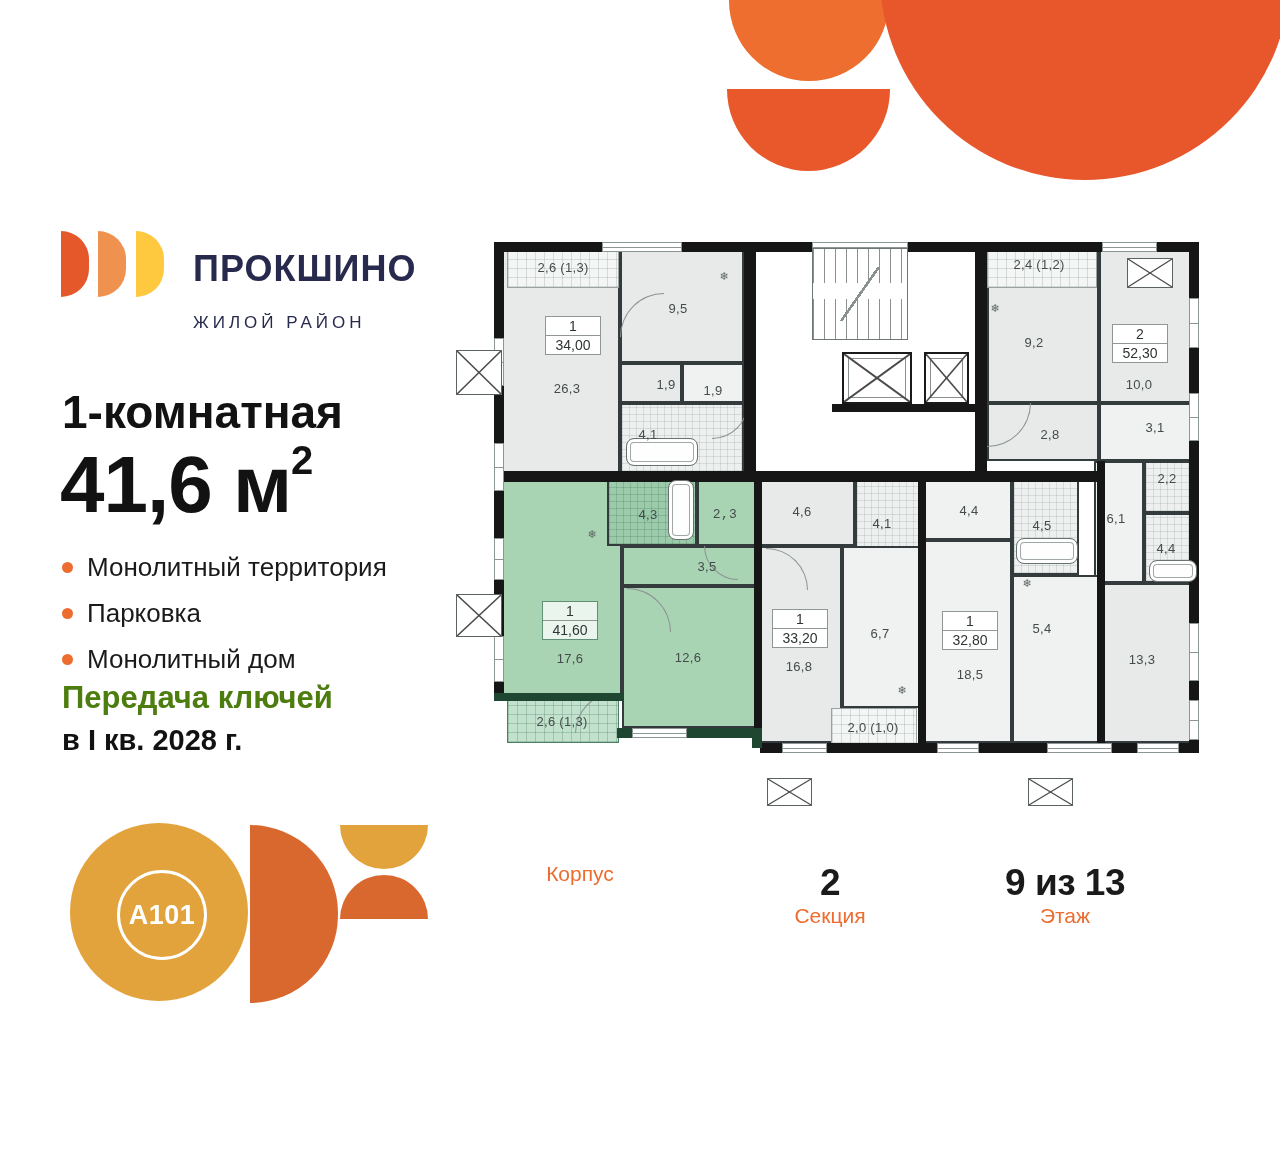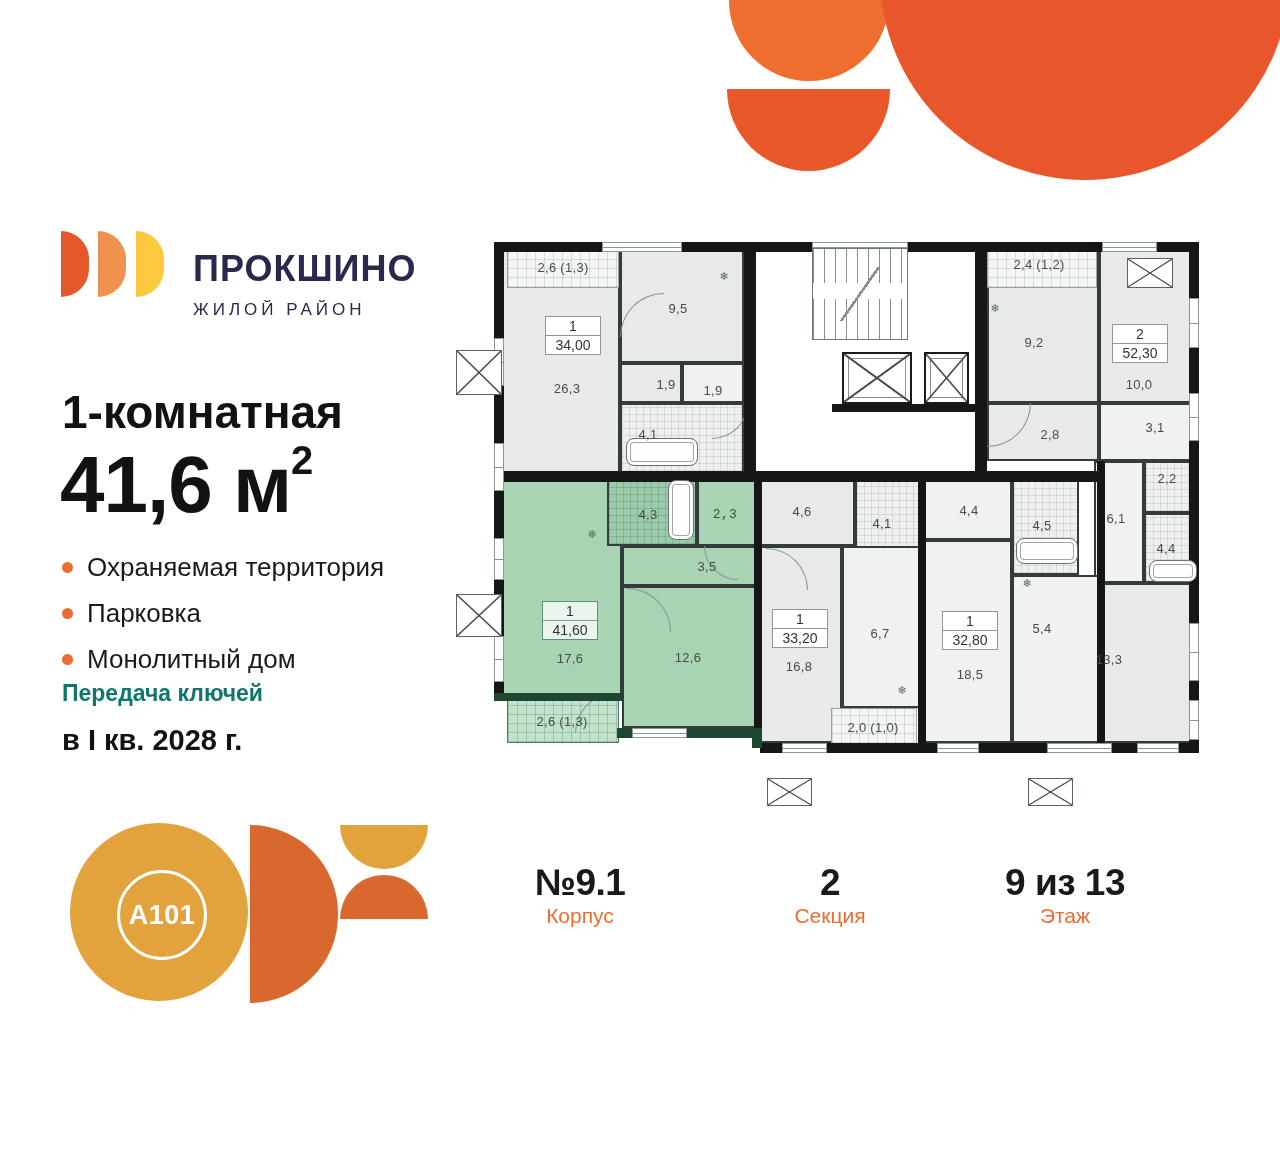--- a/index.html
+++ b/index.html
@@ -9,31 +9,31 @@
   
   .deco{position:absolute;}
   .deco-half-top{left:729px;top:0;width:160px;height:81px;border-radius:0 0 80px 80px;}
   .deco-half-bottom{left:727px;top:89px;width:163px;height:82px;border-radius:0 0 82px 82px;}
   .deco-big-circle{left:880px;top:-230px;width:410px;height:410px;border-radius:50%;}
 
   
   .ls{position:absolute;width:28px;height:66px;border-radius:0 33px 33px 0;top:231px;}
   .logo-text{position:absolute;left:193px;top:248px;}
   .logo-title{font-size:36px;font-weight:800;letter-spacing:1px;color:#272A4D;}
-  .logo-sub{font-size:17px;font-weight:500;letter-spacing:4px;color:#272A4D;margin-top:10px;}
+  .logo-sub{font-size:17px;font-weight:500;letter-spacing:4px;color:#272A4D;margin-top:23px;}
 
   
   .h1{position:absolute;left:62px;top:385px;font-size:46px;font-weight:700;color:#121212;}
   .area{position:absolute;left:60px;top:438px;font-size:80px;font-weight:700;color:#121212;letter-spacing:-1px;}
   .area sup{font-size:40px;font-weight:700;vertical-align:38px;letter-spacing:0;}
   .features{position:absolute;left:62px;top:552px;}
   .feat{display:flex;align-items:center;margin-bottom:15px;}
   .dot{width:11px;height:11px;border-radius:50%;background:#ED6C2F;margin-right:14px;flex:0 0 auto;}
   .feat span{font-size:26px;color:#1A1A1A;}
-  .keys1{position:absolute;left:62px;top:680px;font-size:23px;font-weight:600;color:#0f766e;}
+  .keys1{position:absolute;left:62px;top:680px;font-size:31px;font-weight:600;color:#4d7c0f;}
   .keys2{position:absolute;left:62px;top:724px;font-size:29px;font-weight:700;color:#121212;}
 
   
   .a101-circle{position:absolute;left:70px;top:823px;width:178px;height:178px;border-radius:50%;}
   .a101-ring{position:absolute;left:47px;top:47px;width:84px;height:84px;border-radius:50%;
              border:3px solid #fff;display:flex;align-items:center;justify-content:center;}
   .a101-ring span{color:#fff;font-weight:700;font-size:27px;letter-spacing:.5px;}
   .a101-half{position:absolute;left:250px;top:825px;width:88px;height:178px;border-radius:0 89px 89px 0;}
   .a101-sm-top{position:absolute;left:340px;top:825px;width:88px;height:44px;border-radius:0 0 44px 44px;}
   .a101-sm-bot{position:absolute;left:340px;top:875px;width:88px;height:44px;border-radius:44px 44px 0 0;}
@@ -110,21 +110,21 @@
       <div class="logo-sub">ЖИЛОЙ РАЙОН</div>
     </div>
   </div>
 
   <div class="h1">1-комнатная</div>
   <div class="area"><span>41,6</span><span> м</span><sup>2</sup></div>
 
   <div class="features">
     <div class="feat">
       <div class="dot"></div>
-      <span>Охраняемая территория</span>
+      <span>Монолитный территория</span>
     </div>
     <div class="feat">
       <div class="dot"></div>
       <span>Парковка</span>
     </div>
     <div class="feat">
       <div class="dot"></div>
       <span>Монолитный дом</span>
     </div>
   </div>
@@ -275,21 +275,21 @@
       <div class="rlabel" style="left: 231px; top: 152px;">1,9</div>
       <div class="rlabel" style="left: 166px; top: 196px;">4,1</div>
       <div class="rlabel" style="left: 557px; top: 26px;">2,4 (1,2)</div>
       <div class="rlabel" style="left: 552px; top: 104px;">9,2</div>
       <div class="rlabel" style="left: 657px; top: 146px;">10,0</div>
       <div class="rlabel" style="left: 568px; top: 196px;">2,8</div>
       <div class="rlabel" style="left: 673px; top: 189px;">3,1</div>
       <div class="rlabel" style="left: 685px; top: 240px;">2,2</div>
       <div class="rlabel" style="left: 634px; top: 280px;">6,1</div>
       <div class="rlabel" style="left: 684px; top: 310px;">4,4</div>
-      <div class="rlabel" style="left: 627px; top: 421px; text-align: center;">13,3</div>
+      <div class="rlabel" style="left: 660px; top: 421px; text-align: center;">13,3</div>
       <div class="rlabel" style="left: 487px; top: 272px;">4,4</div>
       <div class="rlabel" style="left: 560px; top: 287px;">4,5</div>
       <div class="rlabel" style="left: 560px; top: 390px;">5,4</div>
       <div class="rlabel" style="left: 488px; top: 436px;">18,5</div>
       <div class="rlabel" style="left: 320px; top: 273px;">4,6</div>
       <div class="rlabel" style="left: 400px; top: 285px;">4,1</div>
       <div class="rlabel" style="left: 398px; top: 395px;">6,7</div>
       <div class="rlabel" style="left: 317px; top: 428px;">16,8</div>
       <div class="rlabel" style="left: 391px; top: 489px;">2,0 (1,0)</div>
       <div class="rlabel" style="left: 166px; top: 276px;">4,3</div>
@@ -314,21 +314,20 @@
         <span class="bn">1</span>
         <span class="ba">33,20</span>
       </div>
       <div class="badge" style="left: 460px; top: 373px;">
         <span class="bn">1</span>
         <span class="ba">32,80</span>
       </div>
     </div>
 
   <div class="fcol fc1">
-    <div class="fval">№9.1</div>
     <div class="flab">Корпус</div>
   </div>
   <div class="fcol fc2">
     <div class="fval">2</div>
     <div class="flab">Секция</div>
   </div>
   <div class="fcol fc3">
     <div class="fval">9 из 13</div>
     <div class="flab">Этаж</div>
   </div>

